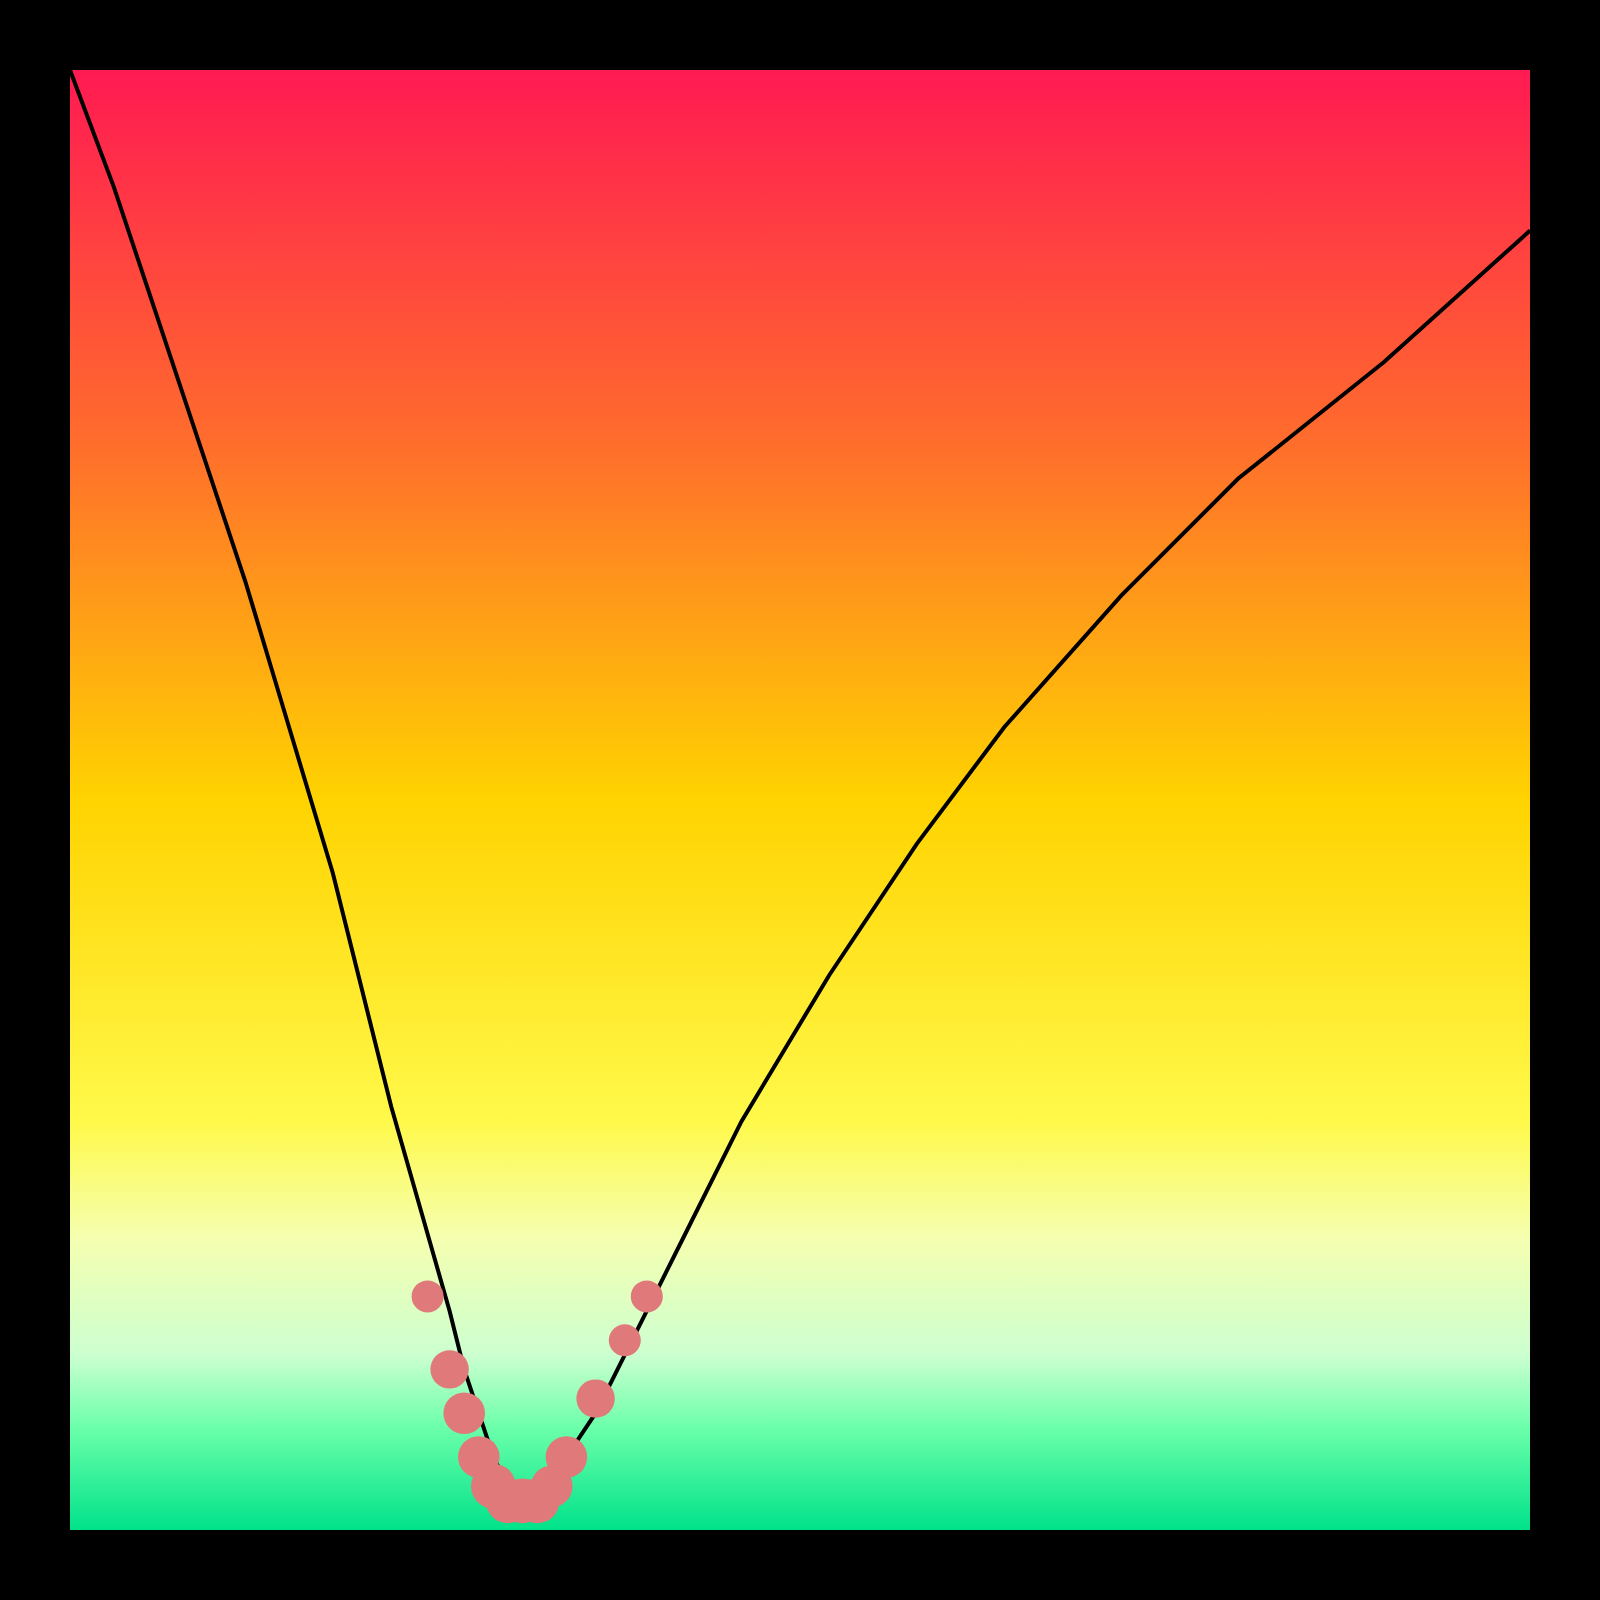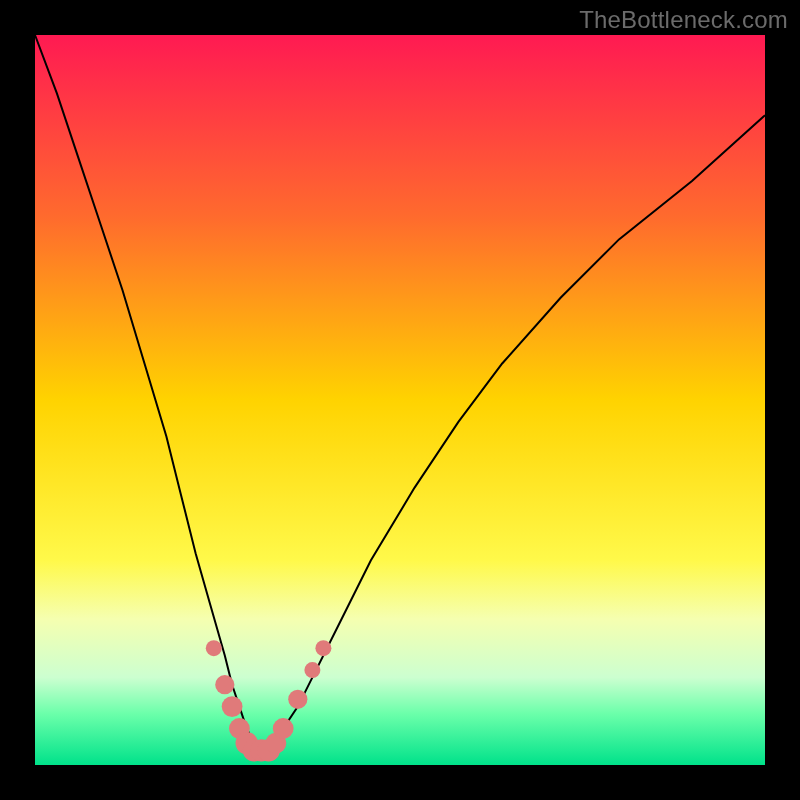--- a/index.html
+++ b/index.html
@@ -33,21 +33,20 @@
     position: absolute;
     left: 0;
     top: 0;
   }
 </style>
 </head>
 <body>
 
 <div class="frame">
 
-  <div class="watermark">TheBottleneck.com</div>
 
   <svg id="chart-svg" width="800" height="800" viewBox="0 0 800 800">
     <defs>
       <linearGradient id="bg-grad" x1="0" y1="0" x2="0" y2="1">
           <stop offset="0%" stop-color="#ff1a52"></stop>
           <stop offset="25%" stop-color="#ff6b2d"></stop>
           <stop offset="50%" stop-color="#ffd300"></stop>
           <stop offset="72%" stop-color="#fff94a"></stop>
           <stop offset="80%" stop-color="#f5ffb0"></stop>
           <stop offset="88%" stop-color="#ccffd0"></stop>

